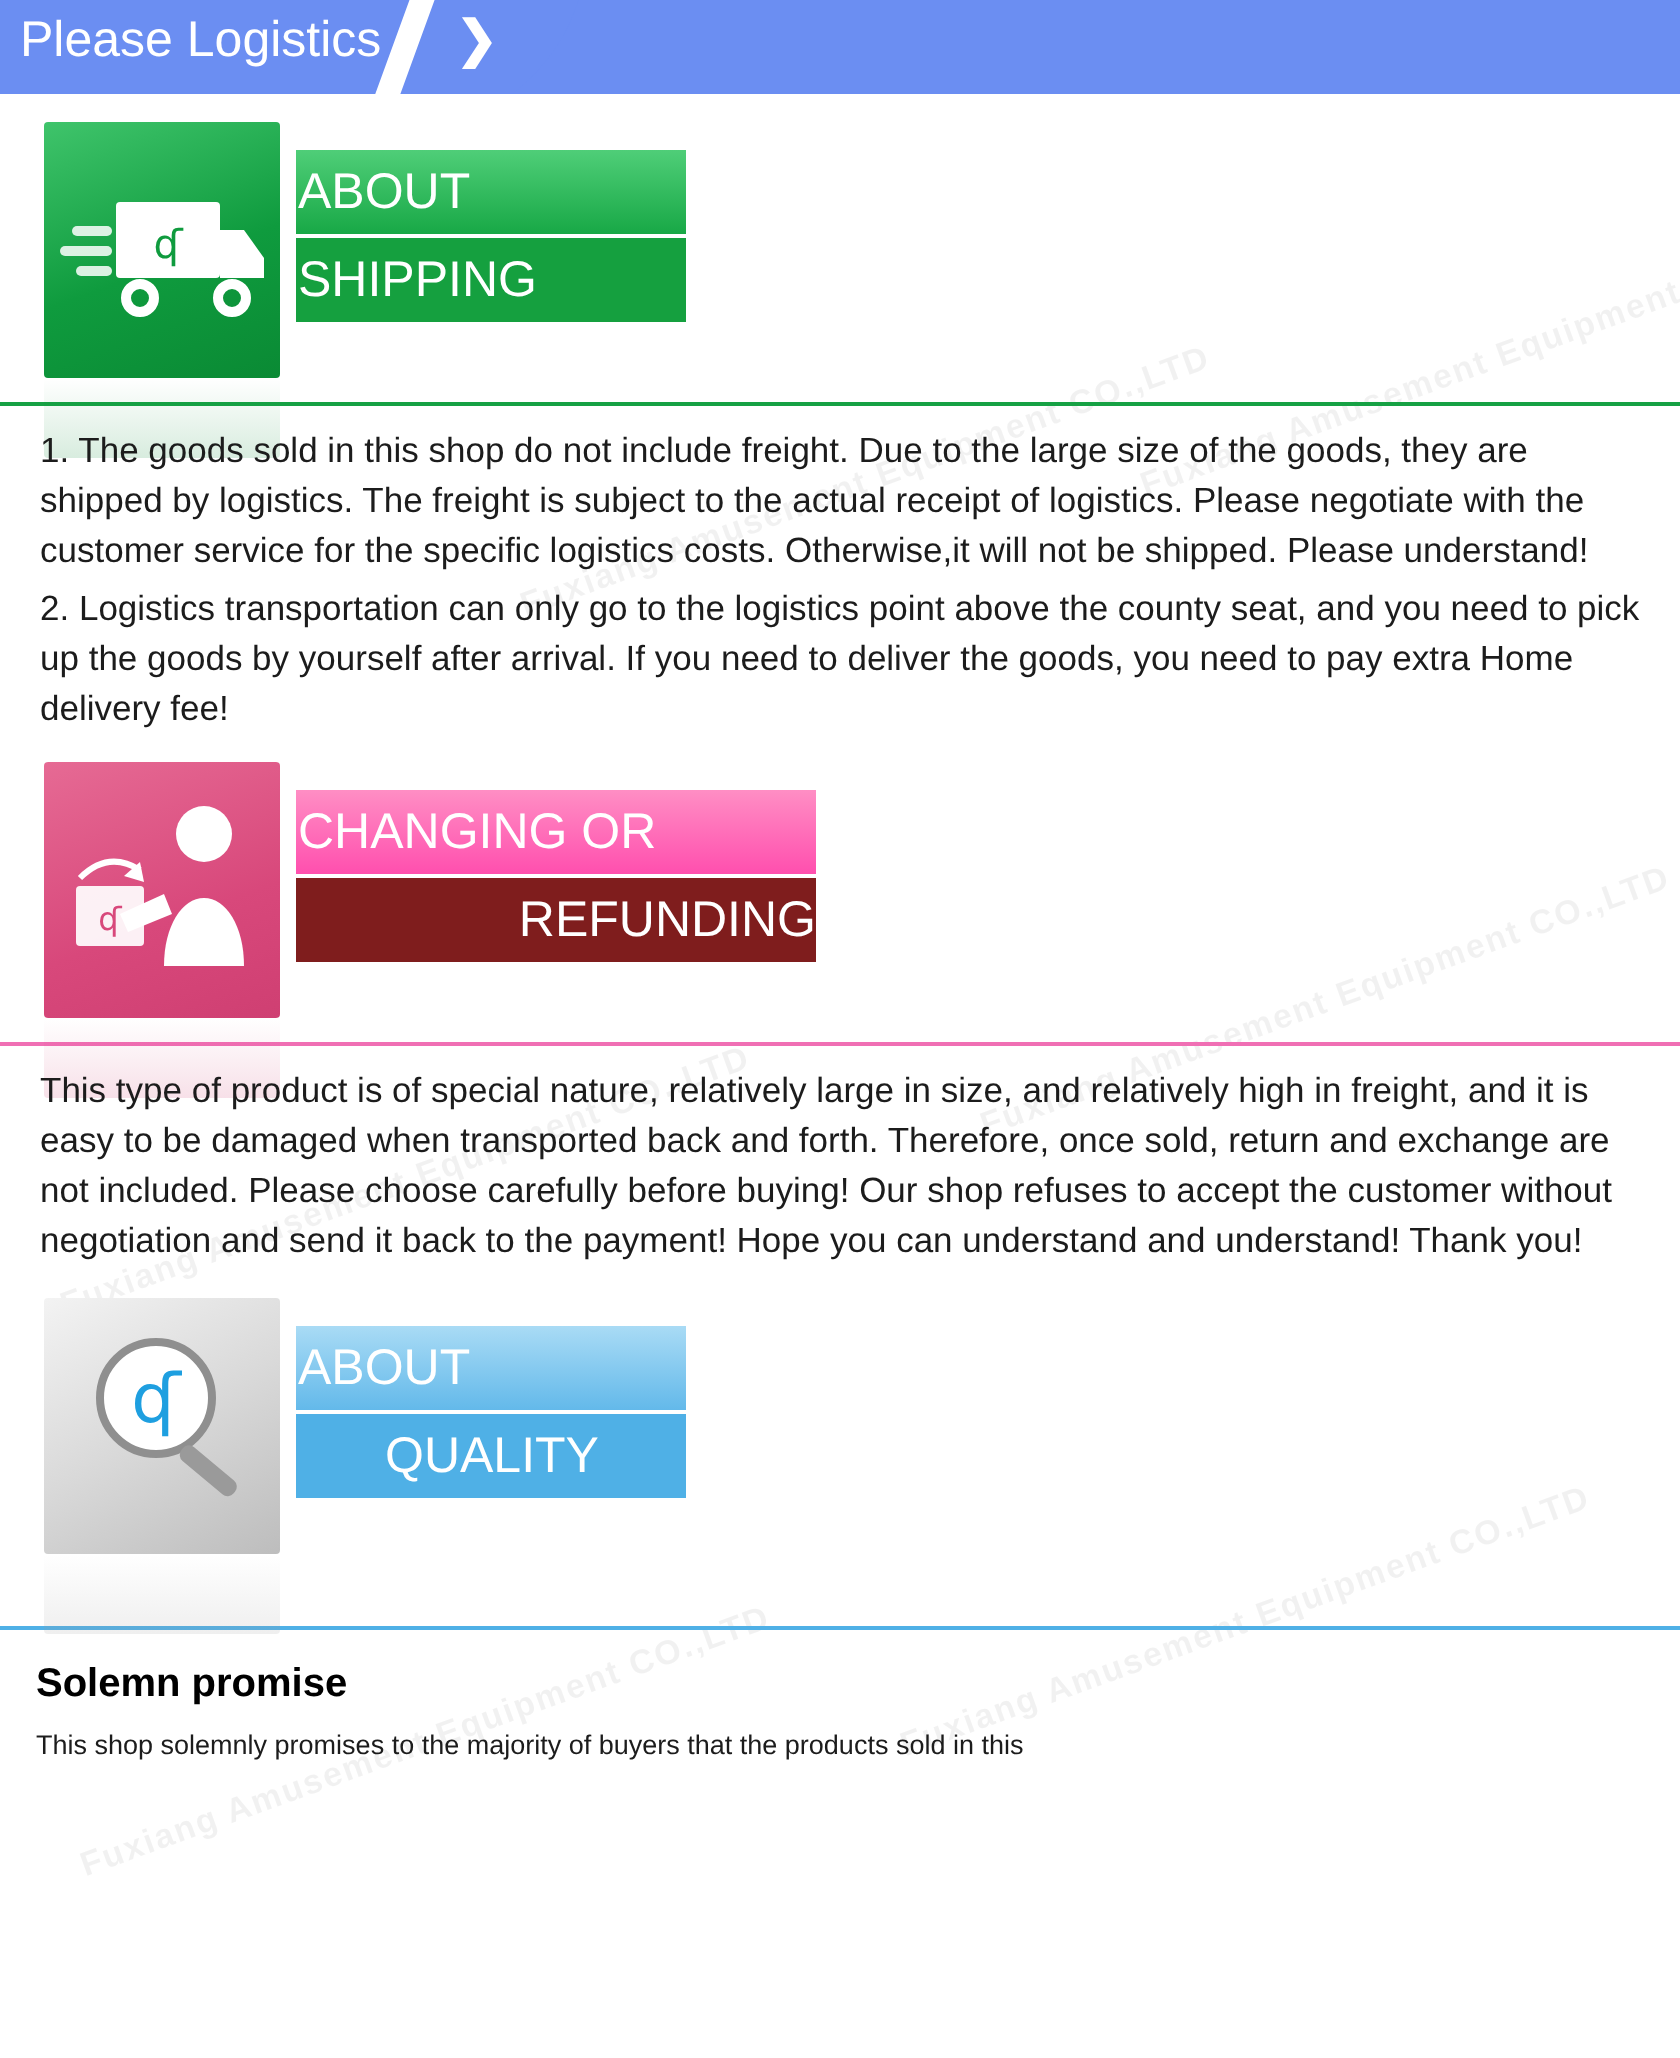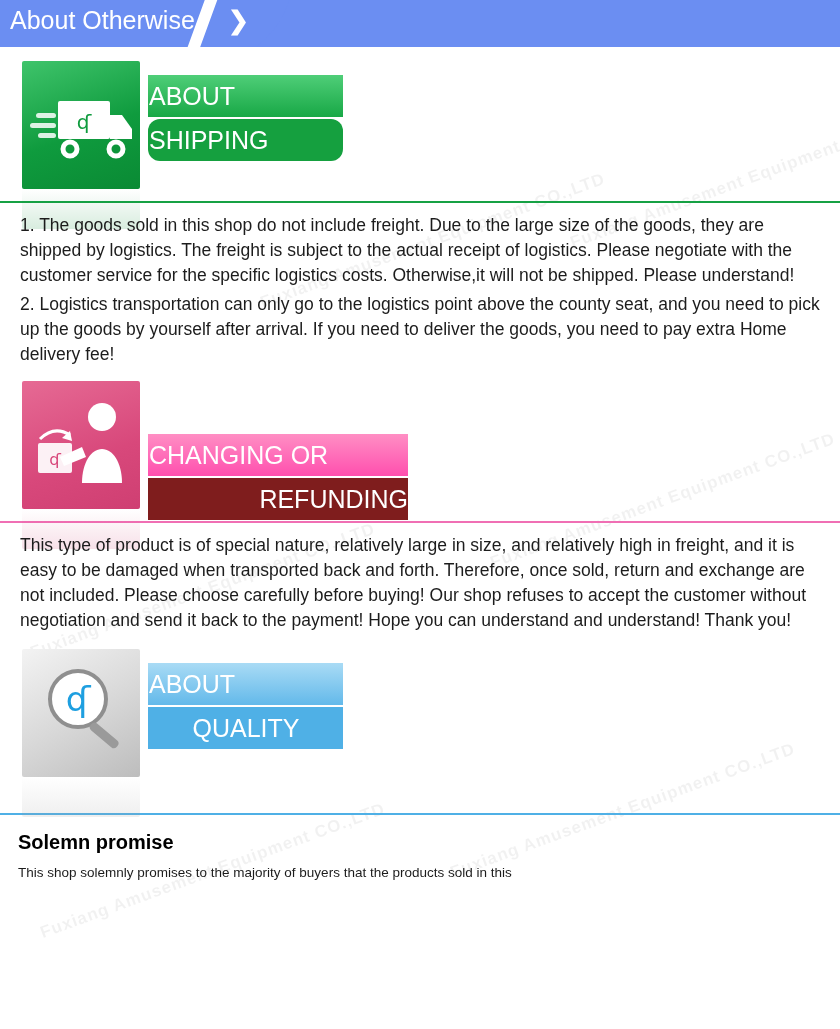--- a/index.html
+++ b/index.html
@@ -115,22 +115,22 @@
   .sec-bar {
     height: 42px;
     line-height: 42px;
     color: #ffffff;
     font-size: 25px;
     padding-left: 1px;
     box-sizing: border-box;
     white-space: nowrap;
   }
   .bar-g1 { background: linear-gradient(180deg,#4fce78,#18a846); }
-  .bar-g2 { background: #15a03f; margin-top: 2px; border-radius: 12px; }
-  .bar-p1 { background: linear-gradient(180deg,#ff8ec4,#ff4fae); margin-top: 39px; }
+  .bar-g2 { background: #15a03f; margin-top: 2px; }
+  .bar-p1 { background: linear-gradient(180deg,#ff8ec4,#ff4fae); }
   .bar-p2 { background: #7f1d1d; margin-top: 2px; text-align: right; }
   .bar-b1 { background: linear-gradient(180deg,#a9dbf5,#63b9ea); }
   .bar-b2 { background: #4fb0e6; margin-top: 2px; text-align: center; }
 
   
   .sec-reflect {
     position: absolute;
     left: 0;
     top: 128px;
     width: 118px;
@@ -180,21 +180,21 @@
 
   
   .tile-svg { display: block; width: 118px; height: 128px; }
 </style>
 </head>
 <body>
 
 <div class="header">
   <div class="header-swoosh"></div>
   <div class="header-swoosh-cut"></div>
-  <div class="header-title">About Otherwise</div>
+  <div class="header-title">Please Logistics</div>
   <div class="header-chev">❯</div>
 </div>
 
 <div class="content">
 
   <div class="wm" style="left:250px; top:170px;">Fuxiang Amusement Equipment CO.,LTD</div>
   <div class="wm" style="left:560px; top:110px;">Fuxiang Amusement Equipment CO.,LTD</div>
   <div class="wm" style="left:20px;  top:520px;">Fuxiang Amusement Equipment CO.,LTD</div>
   <div class="wm" style="left:480px; top:430px;">Fuxiang Amusement Equipment CO.,LTD</div>
   <div class="wm" style="left:30px;  top:800px;">Fuxiang Amusement Equipment CO.,LTD</div>

